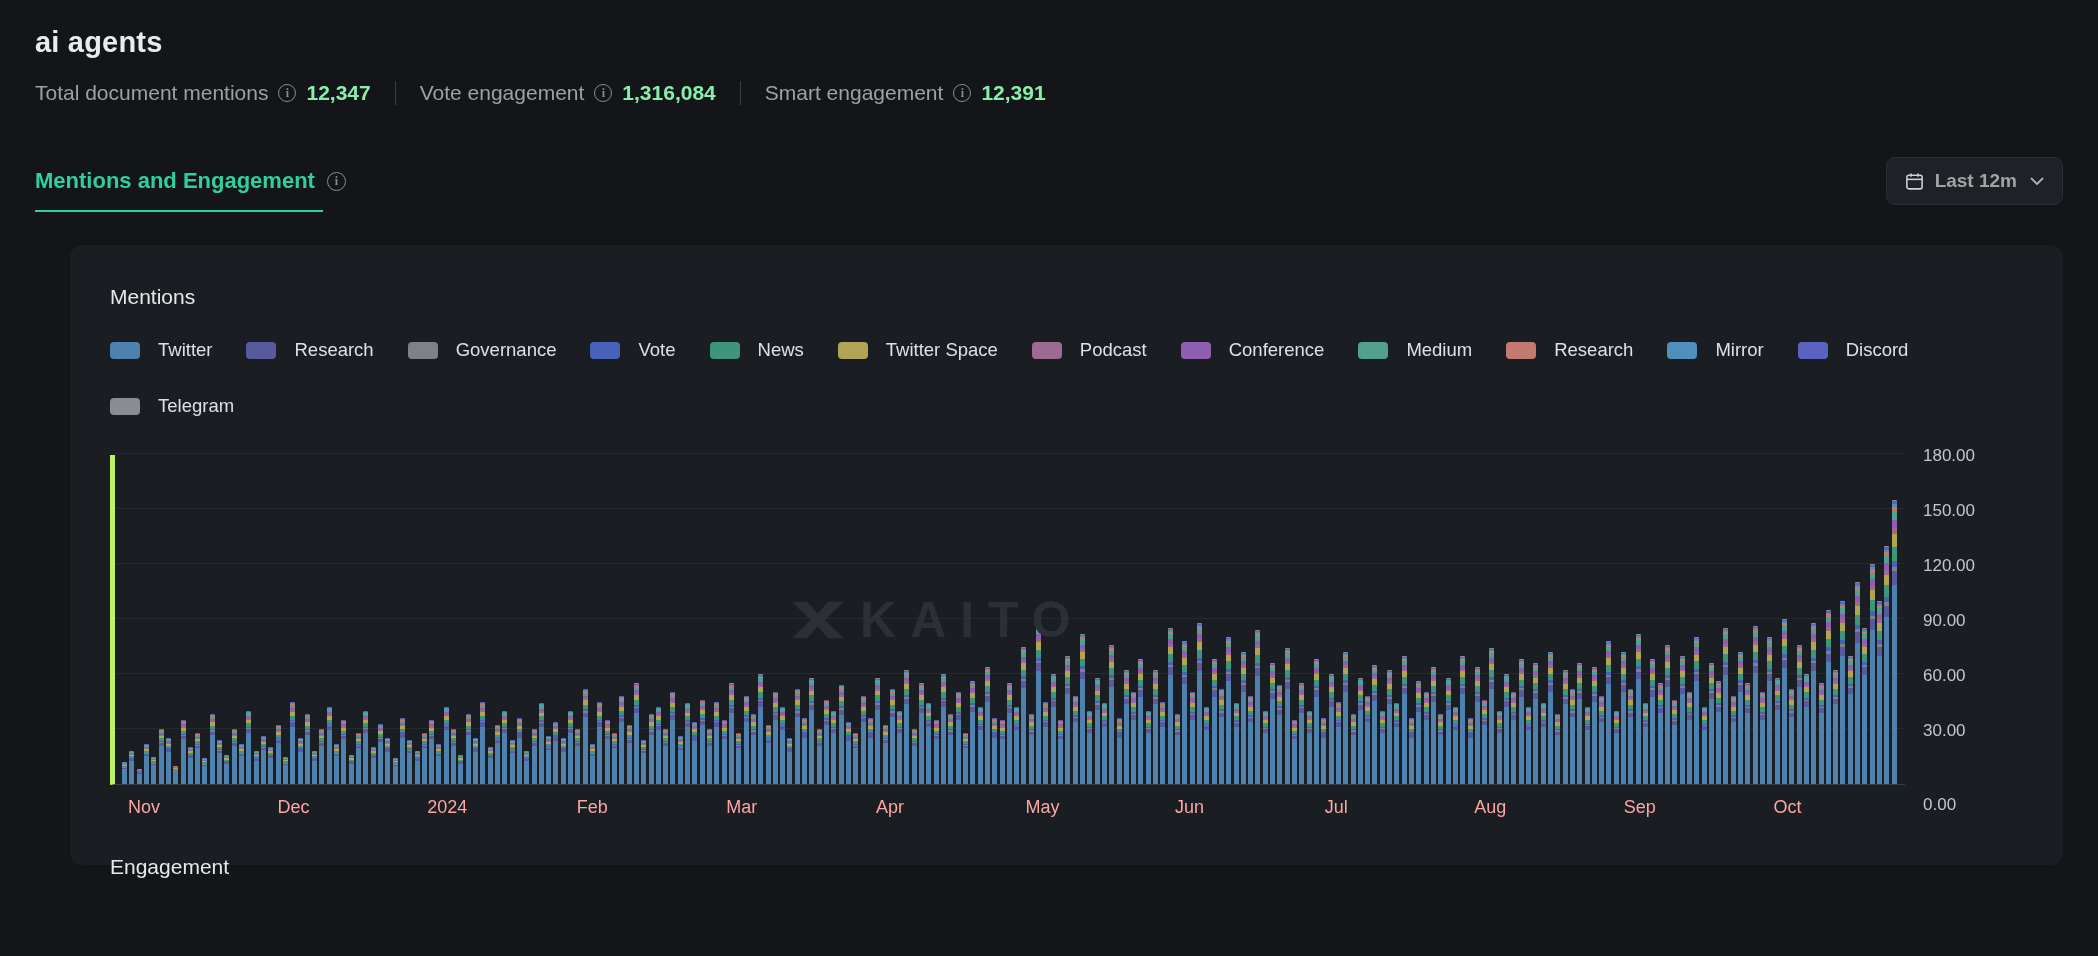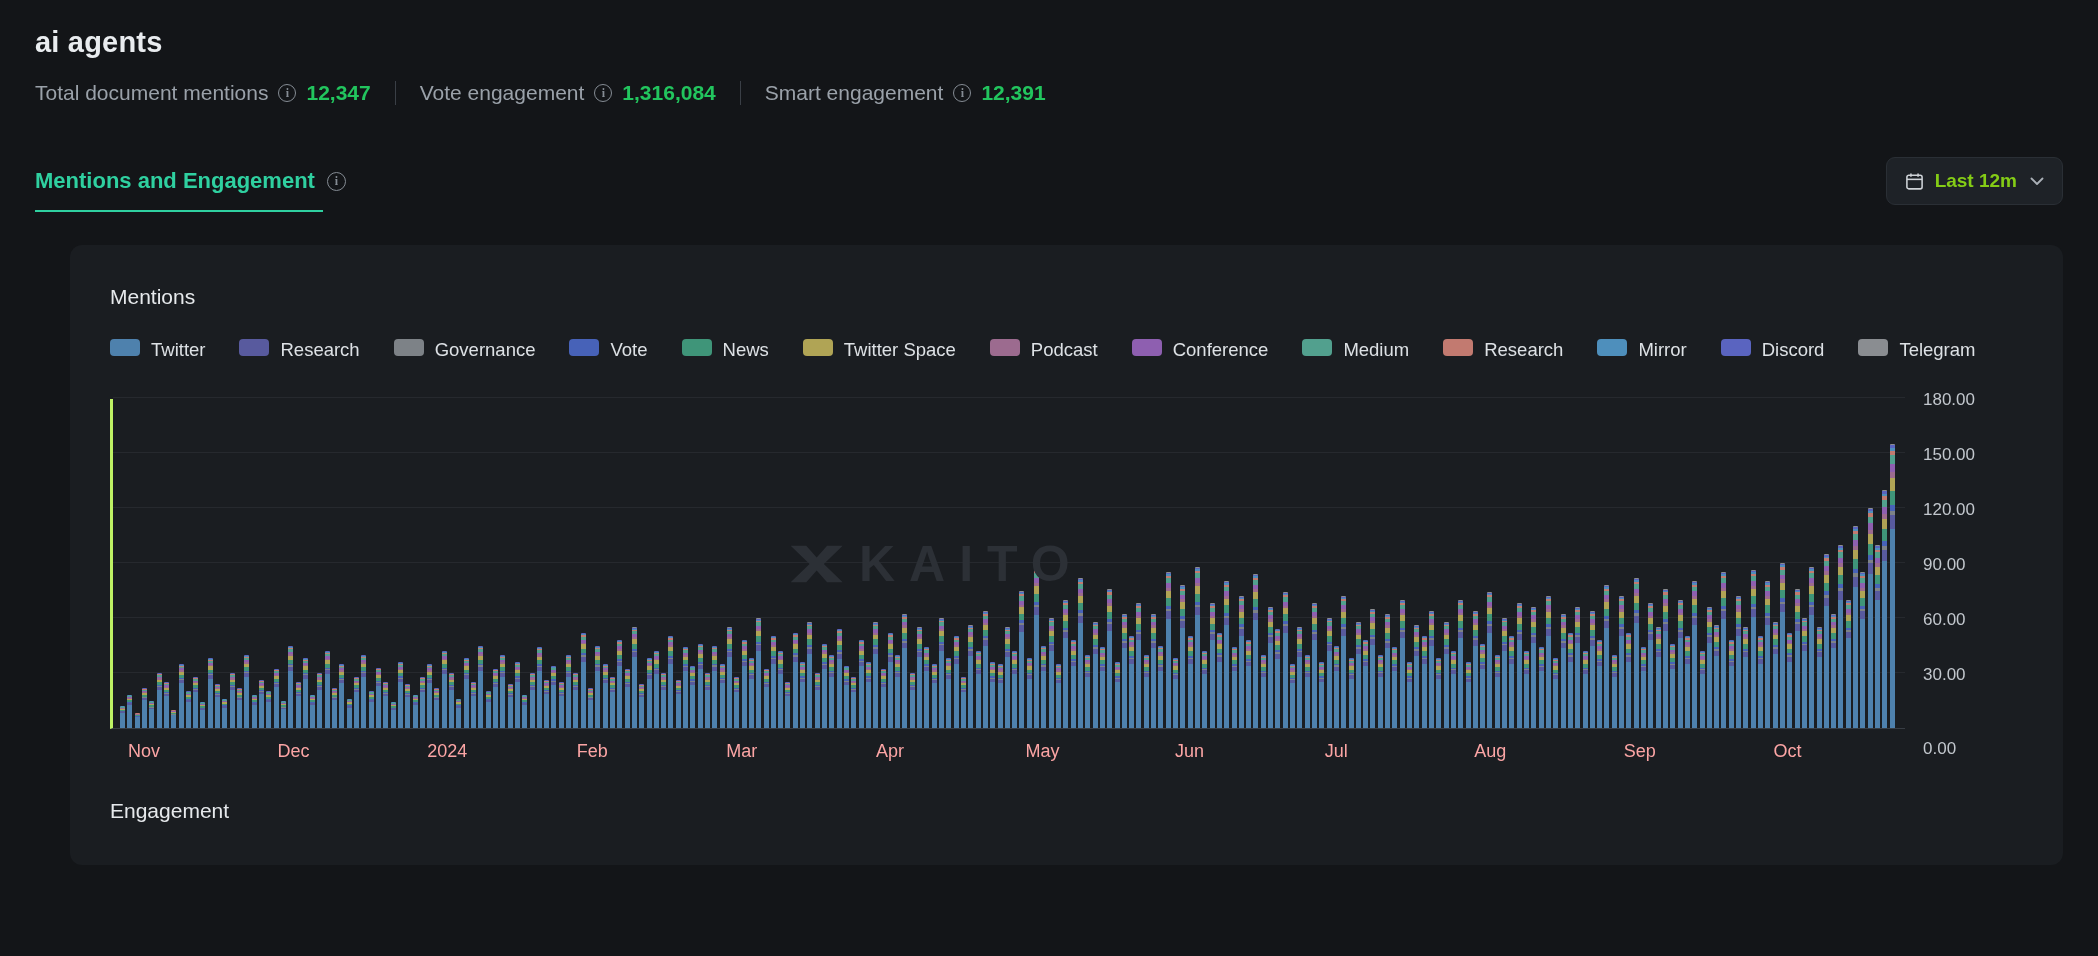--- a/index.html
+++ b/index.html
@@ -17,21 +17,21 @@
   
   .stats { display: flex; align-items: center; gap: 24px; margin-top: 22px; font-size: 21px; }
   .stat { display: flex; align-items: center; gap: 10px; }
   .stat-label { color: var(--text-secondary, #9aa1a9); }
   .info-icon {
     display: inline-flex; align-items: center; justify-content: center;
     width: 18px; height: 18px; border: 1.6px solid #858c94; border-radius: 50%;
     font-size: 12px; color: #858c94; font-weight: 700; line-height: 1;
     font-family: "Liberation Serif", serif; cursor: pointer;
   }
-  .stat-value { color: #22c55e; font-weight: 700; }
+  .stat-value { color: #86efac; font-weight: 700; }
   .stat-sep { width: 1px; height: 24px; background: #3a3f46; }
 
   
   .tabs { display: flex; gap: 28px; margin-top: 38px; }
   .tab {
     border: none; border-radius: 7px; padding: 13px 34px; font-size: 21px;
     font-family: "Liberation Sans", sans-serif; cursor: pointer;
   }
   .tab.active { background: var(--accent, #54d4a5); color: #10241c; font-weight: 600; }
   .tab.inactive { background: #24272c; color: #e4e7ea; font-weight: 400; }
@@ -41,40 +41,40 @@
   .section-title { position: relative; display: flex; align-items: center; gap: 12px; }
   .section-title-text { font-size: 22px; font-weight: 700; color: var(--accent-teal, #2fd0a0); }
   .section-underline { position: absolute; left: 0; bottom: -18px; width: 288px; height: 2.5px; background: var(--accent-teal, #2fd0a0); }
   .section-title .info-icon { width: 19px; height: 19px; }
 
   .range-picker {
     display: flex; align-items: center; gap: 11px;
     background: #1e2227; border: 1px solid #2a2f35; border-radius: 9px;
     padding: 12px 18px; cursor: pointer;
   }
-  .range-label { font-size: 19px; font-weight: 600; color: #84cc16; }
+  .range-label { font-size: 19px; font-weight: 600; color: #a3a3a3; }
   .chevron-down { color: #aab0b7; font-size: 15px; margin-left: 2px; }
 
   
   .card {
     margin: 40px 35px 0 35px; background: var(--card-bg, #1a1d21);
     border-radius: 12px; padding: 40px 40px 0 40px; height: 620px;
   }
   .card-title { font-size: 21px; color: #e6e9ec; font-weight: 400; }
 
   .legend { display: flex; align-items: center; flex-wrap: wrap; gap: 34px; margin-top: 30px; }
-  .legend-item { display: flex; align-items: flex-start; gap: 11px; cursor: pointer; }
+  .legend-item { display: flex; align-items: center; gap: 18px; cursor: pointer; }
   .legend-swatch { width: 30px; height: 17px; border-radius: 4px; flex: 0 0 auto; }
   .legend-name { font-size: 18.5px; color: #dde1e5; }
 
   
   .chart-area { position: relative; height: 330px; margin-top: 38px; }
   .plot {
     position: absolute; top: 0; bottom: 0; left: 0; right: 118px;
-    border-left: 3px solid #bef264; border-bottom: 1px solid #383d44;
+    border-left: 5px solid #bef264; border-bottom: 1px solid #383d44;
   }
   .gridline { position: absolute; left: 0; right: 0; height: 1px; background: var(--grid-color, #26292e); }
   .bars { position: absolute; left: 0; right: 0; top: 0; bottom: 0; display: flex; align-items: flex-end; justify-content: space-between; padding: 0 7px; }
   .bar { width: 5px; border-radius: 1px 1px 0 0; }
   .ytick { position: absolute; font-size: 17px; color: #c2c7cd; left: calc(100% - 100px); white-space: nowrap; }
 
   .watermark {
     position: absolute; left: 46%; top: 50%; transform: translate(-50%,-50%);
     display: flex; align-items: center; gap: 16px; pointer-events: none;
   }

